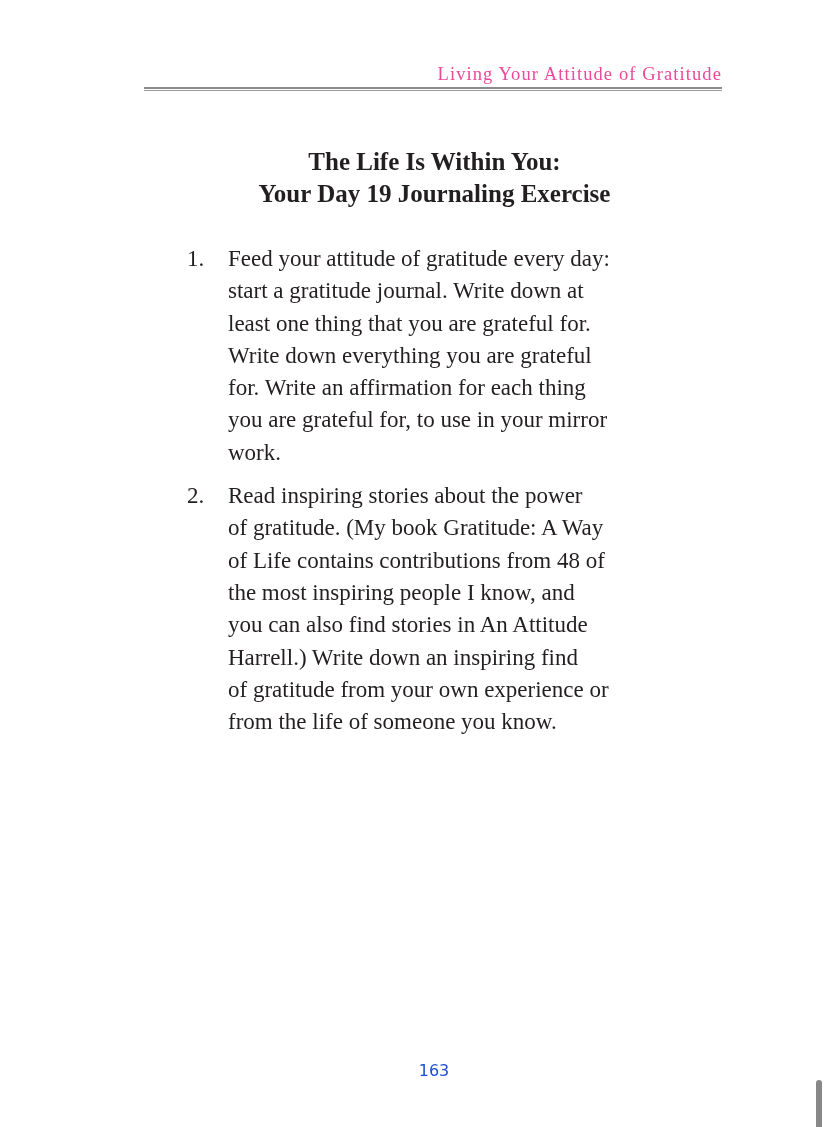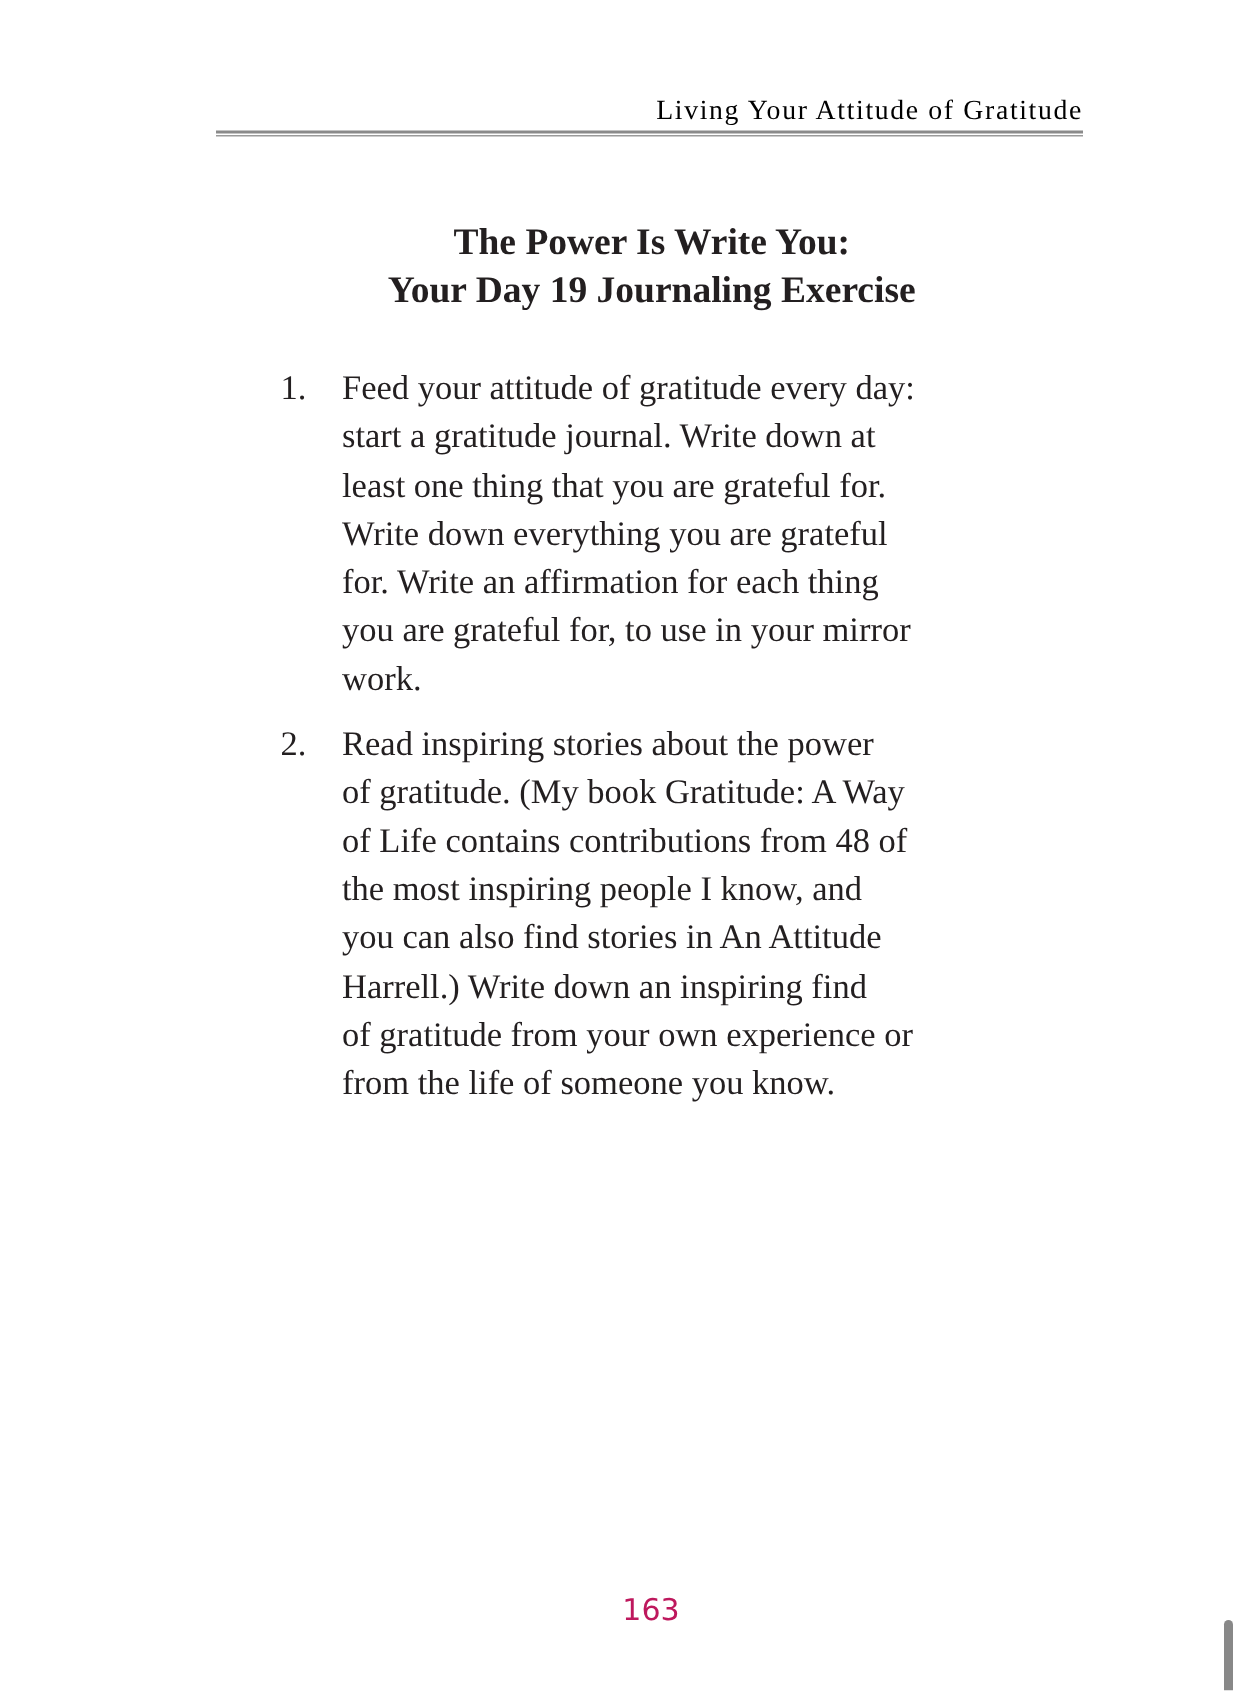--- a/index.html
+++ b/index.html
@@ -17,21 +17,21 @@
   }
   .running-head {
     position: absolute;
     left: 144px;
     top: 62px;
     width: 578px;
     text-align: right;
     font-family: "Liberation Serif", serif;
     font-size: 18.5px;
     letter-spacing: 1.1px;
-    color: #000000;
+    color: #ec4899;
     line-height: 24px;
   }
   .rule-thick {
     position: absolute;
     left: 144px;
     top: 86.5px;
     width: 578px;
     height: 2px;
     background: #8a8a8a;
   }
@@ -86,42 +86,42 @@
     white-space: nowrap;
   }
   .it { }
   .page-number {
     position: absolute;
     left: 384px;
     top: 1061px;
     width: 100px;
     text-align: center;
     font-family: "DejaVu Sans", "Liberation Sans", sans-serif;
-    font-size: 20px;
-    color: #be185d;
+    font-size: 16px;
+    color: #1d4ed8;
   }
   .scrollbar-thumb {
     position: absolute;
     left: 816px;
     top: 1080px;
     width: 6px;
     height: 47px;
     background: #888888;
     border-radius: 3px 3px 0 0;
   }
 </style>
 </head>
 <body>
 
 <div class="running-head">Living Your Attitude of Gratitude</div>
 <div class="rule-thick"></div>
 <div class="rule-thin"></div>
 
 <div class="title">
-  <div>The Power Is Write You:</div>
+  <div>The Life Is Within You:</div>
   <div>Your Day 19 Journaling Exercise</div>
 </div>
 
 <ol class="list" id="exercise-list">
     <li class="list-item">
       <span class="item-number">1.</span>
       <span class="line"><span>Feed your attitude of gratitude every day:</span></span>
       <span class="line"><span>start a gratitude journal. Write down at</span></span>
       <span class="line"><span>least one thing that you are grateful for.</span></span>
       <span class="line"><span>Write down everything you are grateful</span></span>

